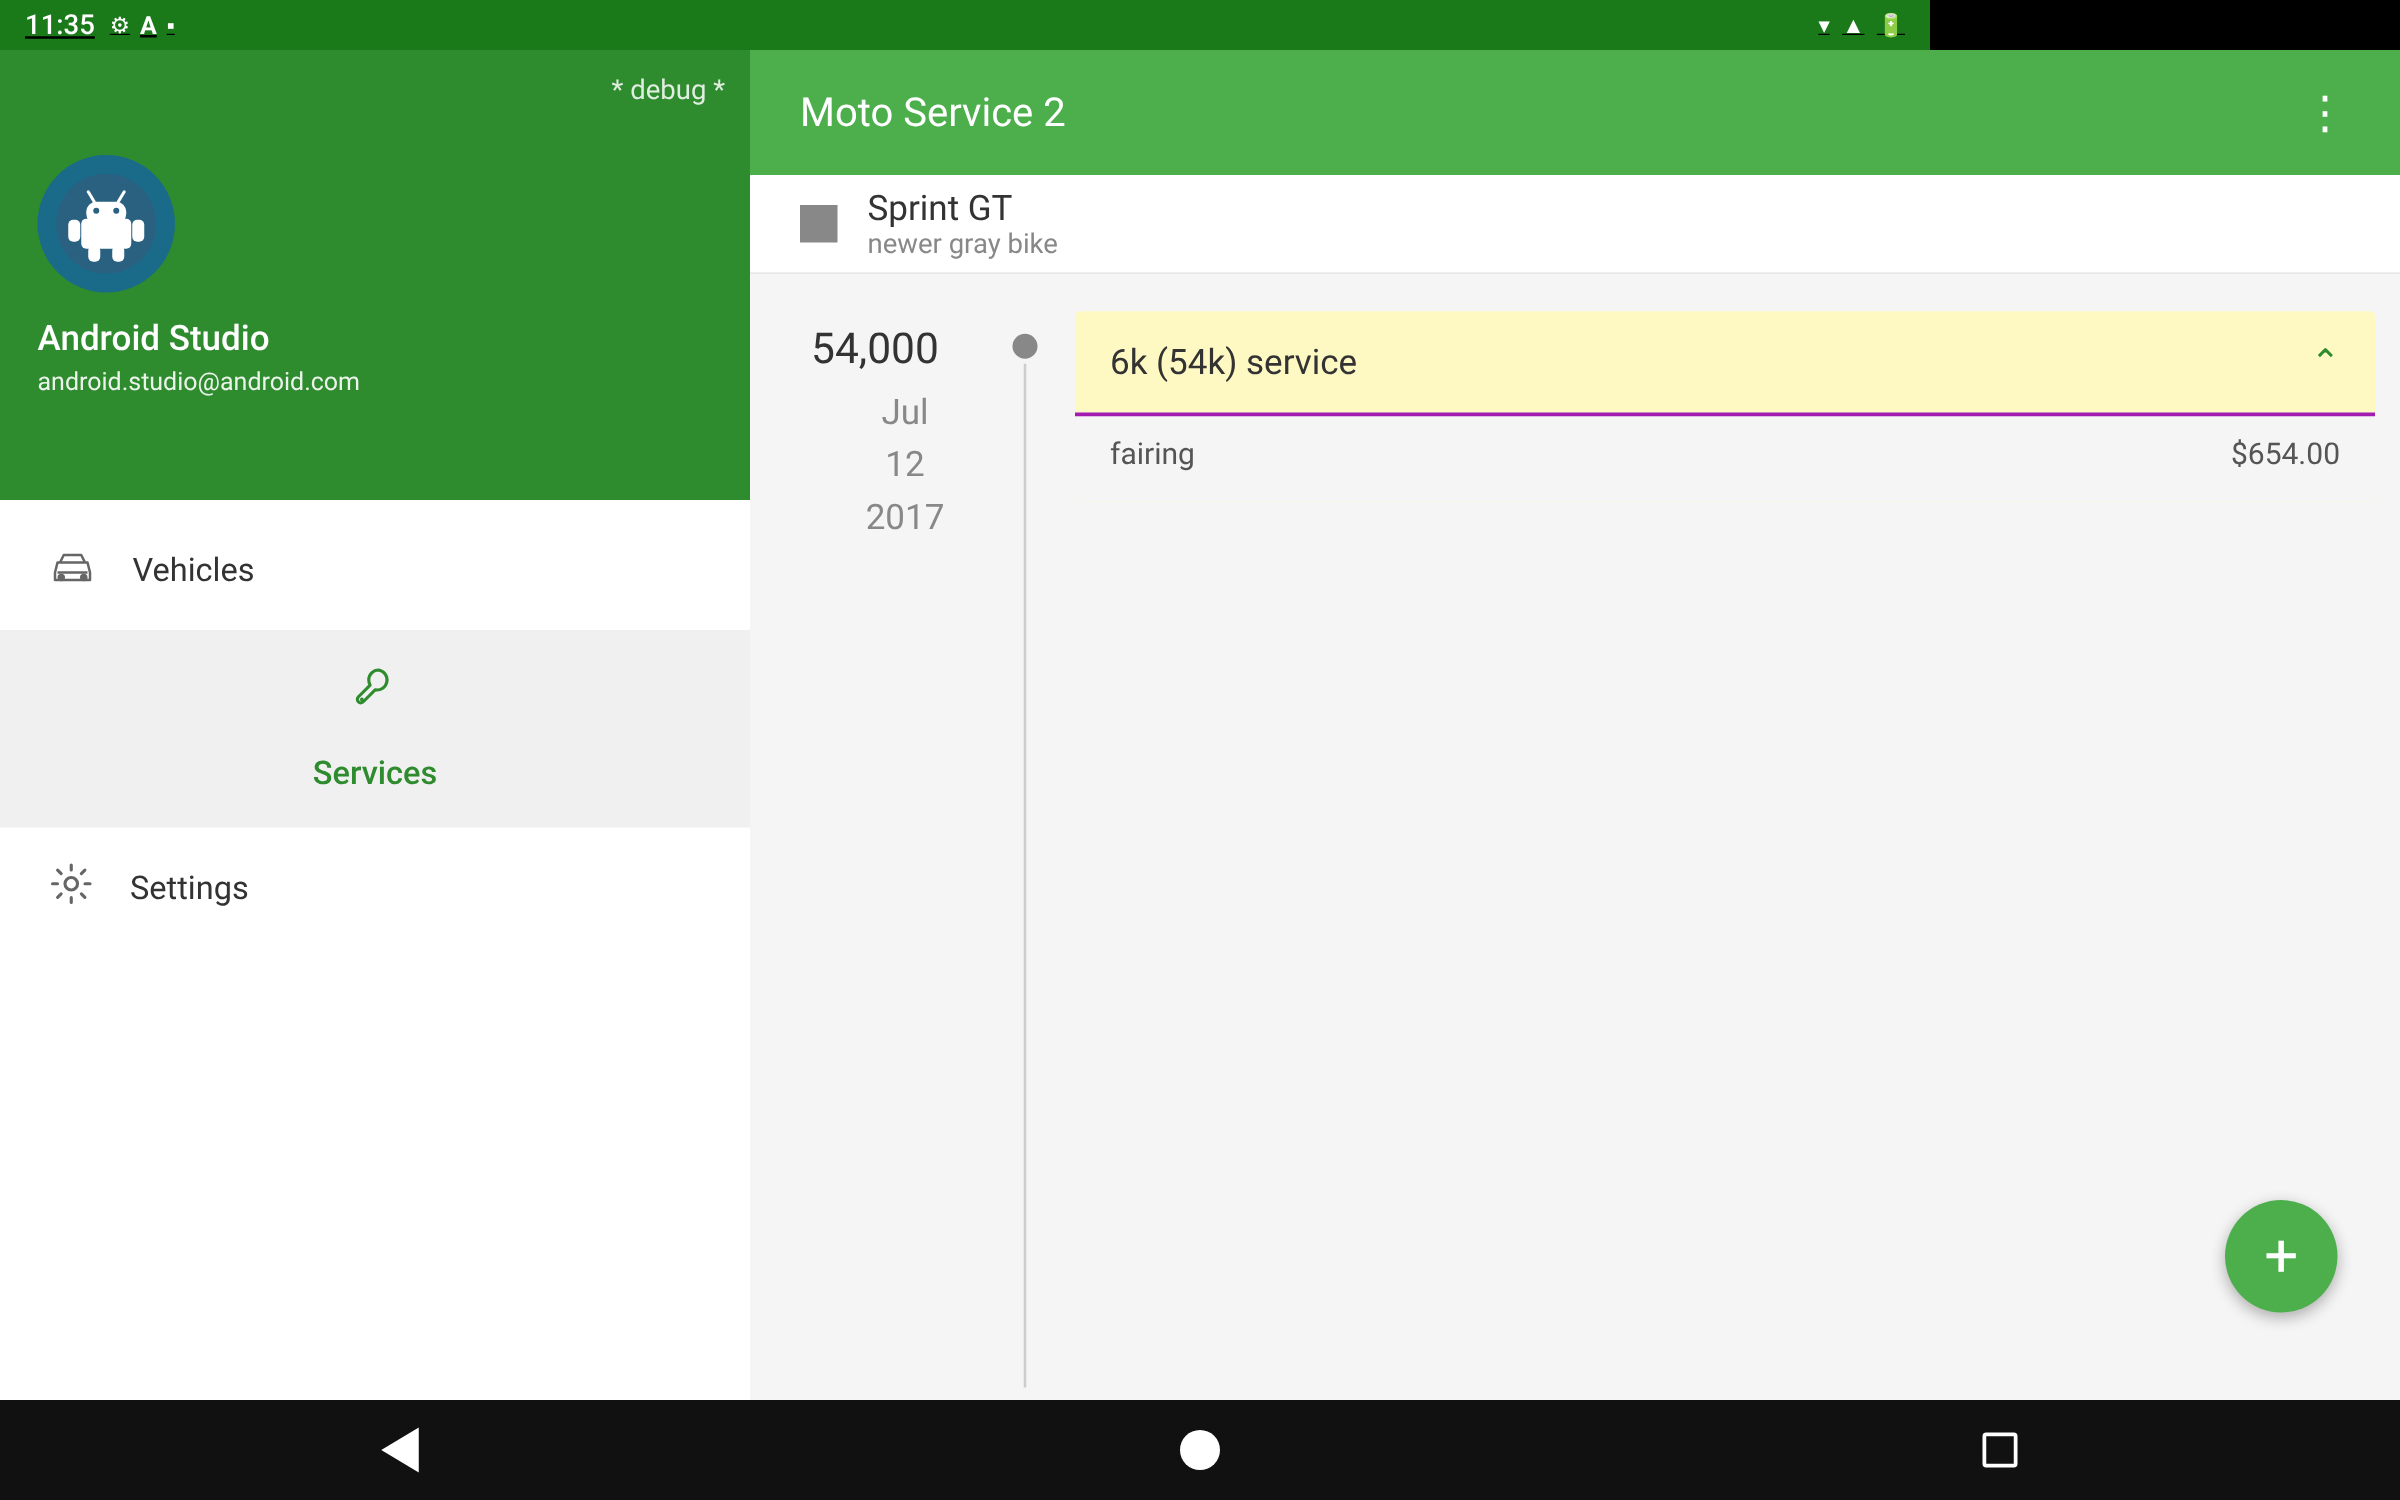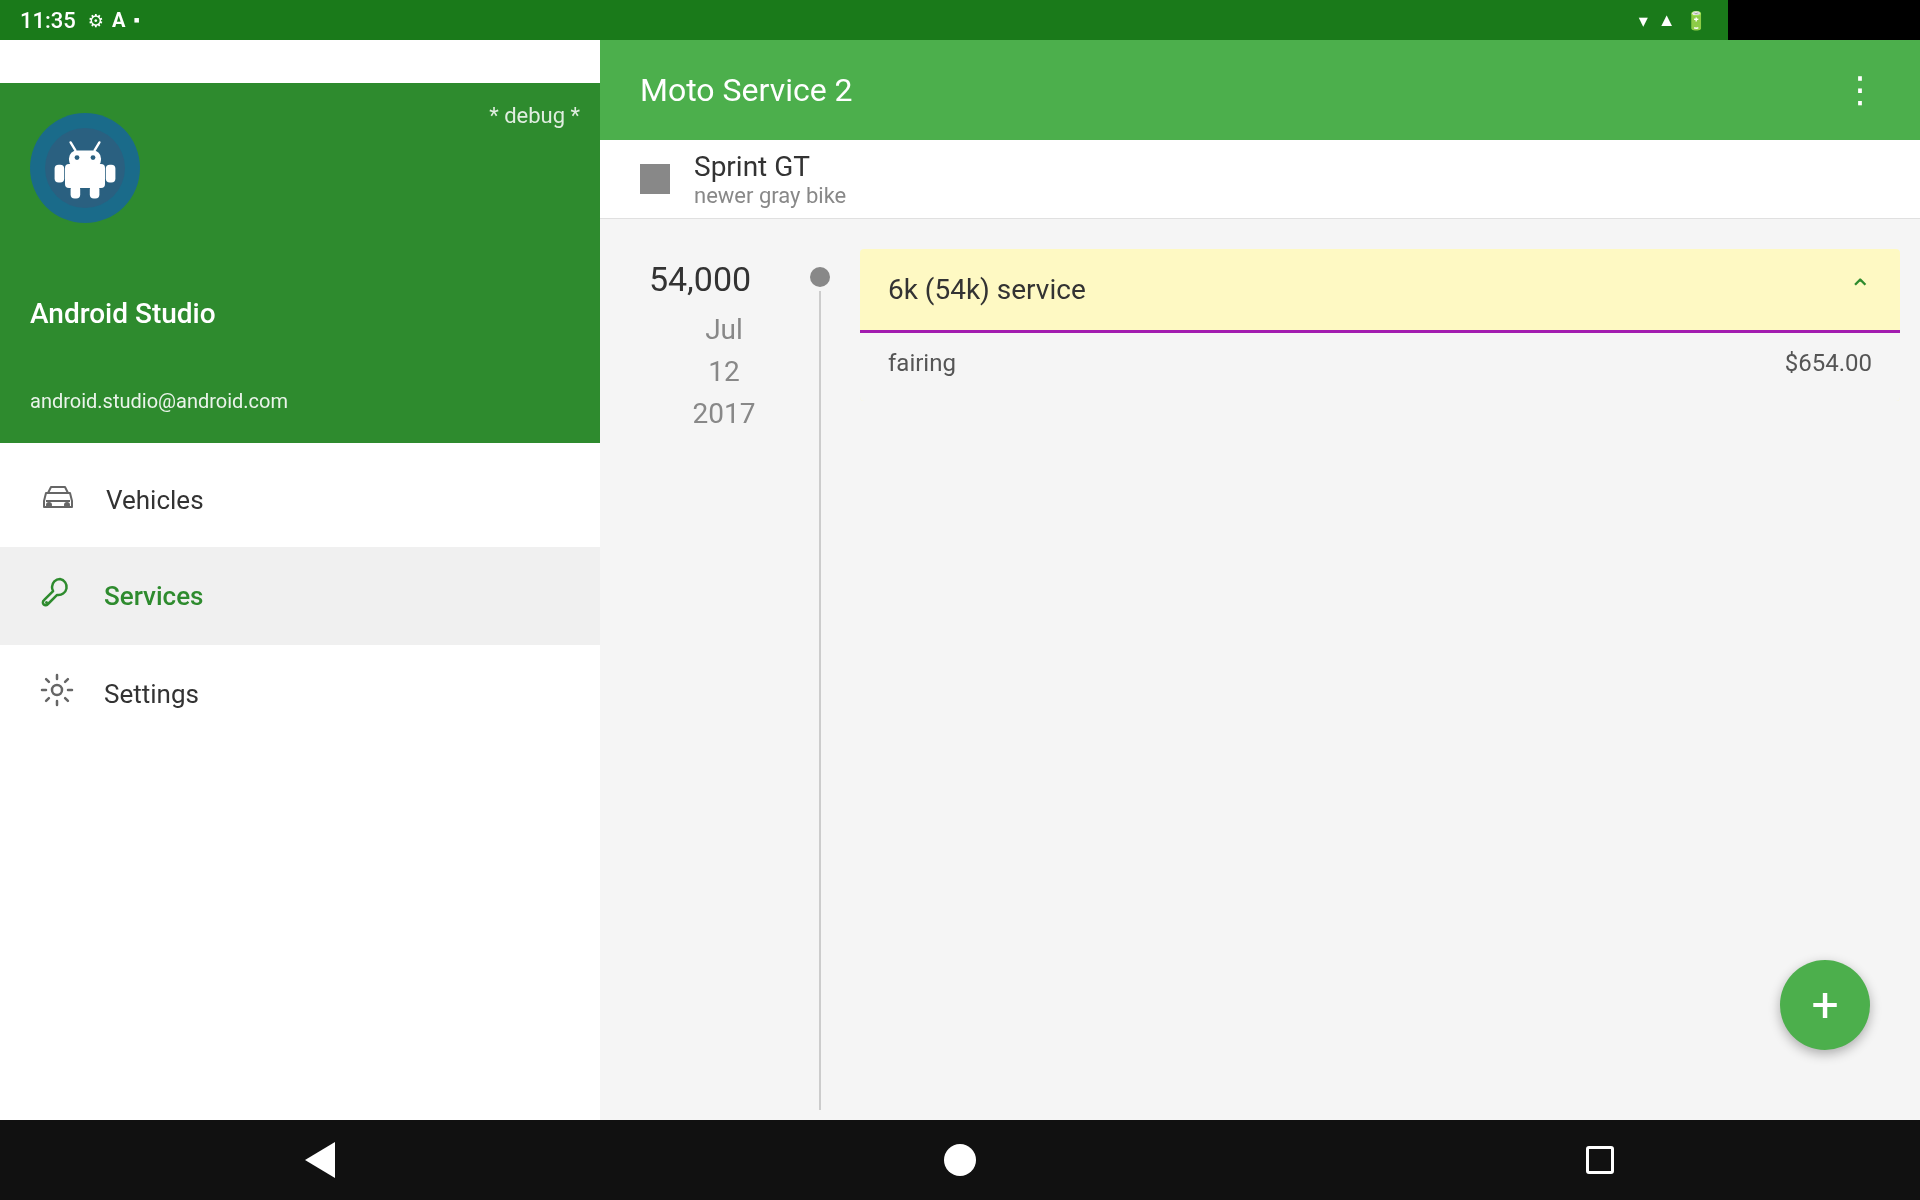--- a/index.html
+++ b/index.html
@@ -6,29 +6,30 @@
     body {
       width: 1920px;
       height: 1200px;
       overflow: hidden;
       font-family: 'Roboto', Arial, sans-serif;
       background: #000;
     }
 
     
     .status-bar {
-      width: 1728px;
+      width: 1544px;
       height: 40px;
       background: #1a7a1a;
       display: flex;
       align-items: center;
       justify-content: space-between;
       padding: 0 20px;
       position: relative;
       z-index: 100;
+      text-decoration: underline;
     }
     .status-bar-left {
       display: flex;
       align-items: center;
       gap: 12px;
     }
     .status-time {
       color: white;
       font-size: 22px;
       font-weight: 500;
@@ -62,24 +63,23 @@
       background: white;
       display: flex;
       flex-direction: column;
       flex-shrink: 0;
     }
     .drawer-header {
       background: #2e8b2e;
       height: 360px;
       display: flex;
       flex-direction: column;
-      justify-content: space-between;
+      justify-content: center;
       padding: 30px;
       position: relative;
-      margin-top: 43px;
     }
     .debug-label {
       position: absolute;
       top: 20px;
       right: 20px;
       color: rgba(255,255,255,0.85);
       font-size: 22px;
     }
     .avatar-container {
       margin-bottom: 20px;
@@ -112,20 +112,21 @@
     }
     .nav-item {
       display: flex;
       align-items: center;
       padding: 28px 40px;
       cursor: pointer;
       gap: 30px;
     }
     .nav-item.active {
       background: #f0f0f0;
+      flex-direction: column;
     }
     .nav-item-icon {
       font-size: 32px;
       color: #666;
     }
     .nav-item.active .nav-item-icon {
       color: #2e8b2e;
     }
     .nav-item-label {
       font-size: 26px;

